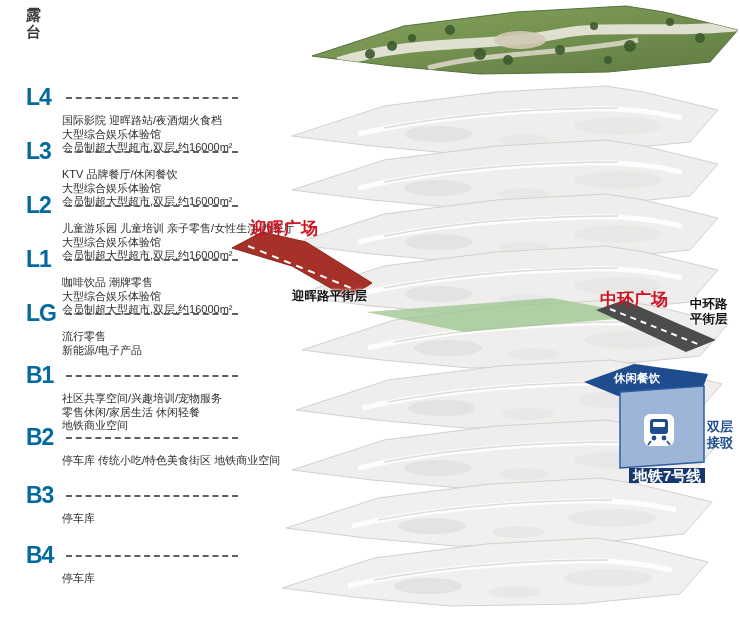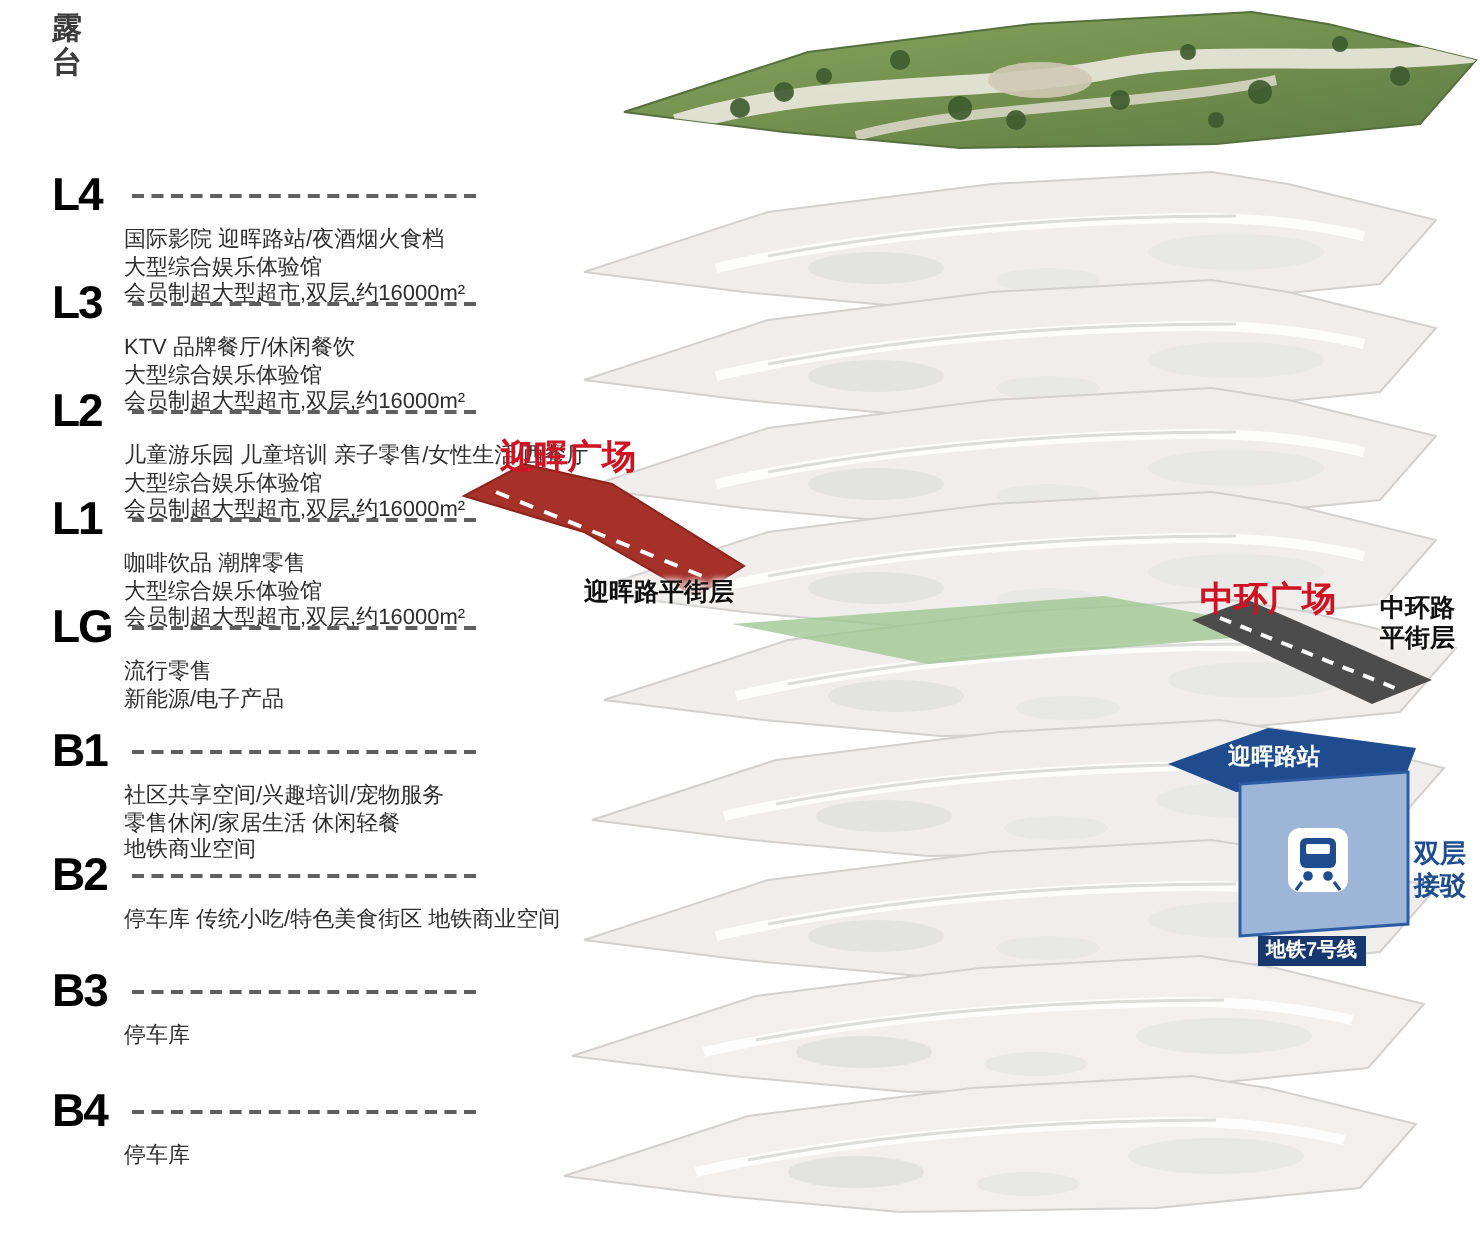--- a/index.html
+++ b/index.html
@@ -3,35 +3,35 @@
 <meta charset="utf-8">
 <style>
   *{box-sizing:border-box;margin:0;padding:0;}
   html,body{background:#fff;}
   body{font-family:"Liberation Sans","DejaVu Sans",sans-serif;}
   .stage{position:relative;width:740px;height:621px;background:#fff;overflow:hidden;}
   svg.canvas{position:absolute;left:0;top:0;}
   
   .frow{position:absolute;left:26px;width:212px;}
   .lline{display:flex;align-items:center;}
-  .flabel{font-size:23px;font-weight:bold;color:#000000;letter-spacing:-1px;min-width:36px;}
+  .flabel{font-size:23px;font-weight:bold;color:#0369a1;letter-spacing:-1px;min-width:36px;}
   .dash{flex:1;border-top:2px dashed #5f5f5f;margin-left:4px;height:0;}
   .fdesc{margin-top:3px;margin-left:36px;font-size:11px;line-height:13.5px;color:#2e2e2e;white-space:nowrap;}
   
   .terrace{display:flex;width:340px;}
   .tlabel{width:20px;font-size:15px;font-weight:bold;line-height:17px;color:#3c3c3c;word-break:break-all;}
   .tdesc{margin-left:16px;font-size:11px;line-height:13.5px;color:#2e2e2e;white-space:nowrap;}
   .tdesc .first{margin-bottom:16px;}
   
   .lbl{position:absolute;white-space:nowrap;}
   .lbl-red{color:#cf1322;font-weight:bold;font-size:17px;}
   .lbl-black{color:#101010;font-weight:bold;font-size:12.5px;line-height:15px;text-shadow:0 0 3px #fff,0 0 3px #fff;}
   .lbl-white{color:#ffffff;font-weight:bold;font-size:11.5px;}
   .lbl-blue{color:#1e4c8f;font-weight:bold;font-size:13px;line-height:16px;}
-  .badge{position:absolute;background:#16386f;color:#fff;font-size:10px;font-weight:bold;padding:1px 4px;line-height:13px;}
+  .badge{position:absolute;background:#16386f;color:#fff;font-size:15px;font-weight:bold;padding:1px 4px;line-height:13px;}
 </style>
 </head>
 <body>
 
 <div class="stage">
 
   <svg class="canvas" width="740" height="621" viewBox="0 0 740 621">
     <defs>
       <linearGradient id="gGreen" x1="0" y1="0" x2="1" y2="1">
         <stop offset="0" stop-color="#87a55d"></stop>
@@ -241,20 +241,20 @@
     </div>
   </div>
 
   <div class="lbl lbl-red" style="left:250px;top:217px">迎晖广场</div>
   <div class="lbl lbl-black" style="left:292px;top:289px">迎晖路平街层</div>
   <div class="lbl lbl-red" style="left:600px;top:288px">中环广场</div>
   <div class="lbl lbl-black" style="left:690px;top:297px">
     <div>中环路</div>
     <div>平街层</div>
   </div>
-  <div class="lbl lbl-white" style="left:614px;top:371px">迎晖路站</div>
+  <div class="lbl lbl-white" style="left:614px;top:371px">休闲餐饮</div>
   <div class="lbl lbl-blue" style="left:707px;top:419px">
     <div>双层</div>
     <div>接驳</div>
   </div>
   <div class="badge" style="left:629px;top:468px">地铁7号线</div>
 
 </div>
 
 </body></html>

